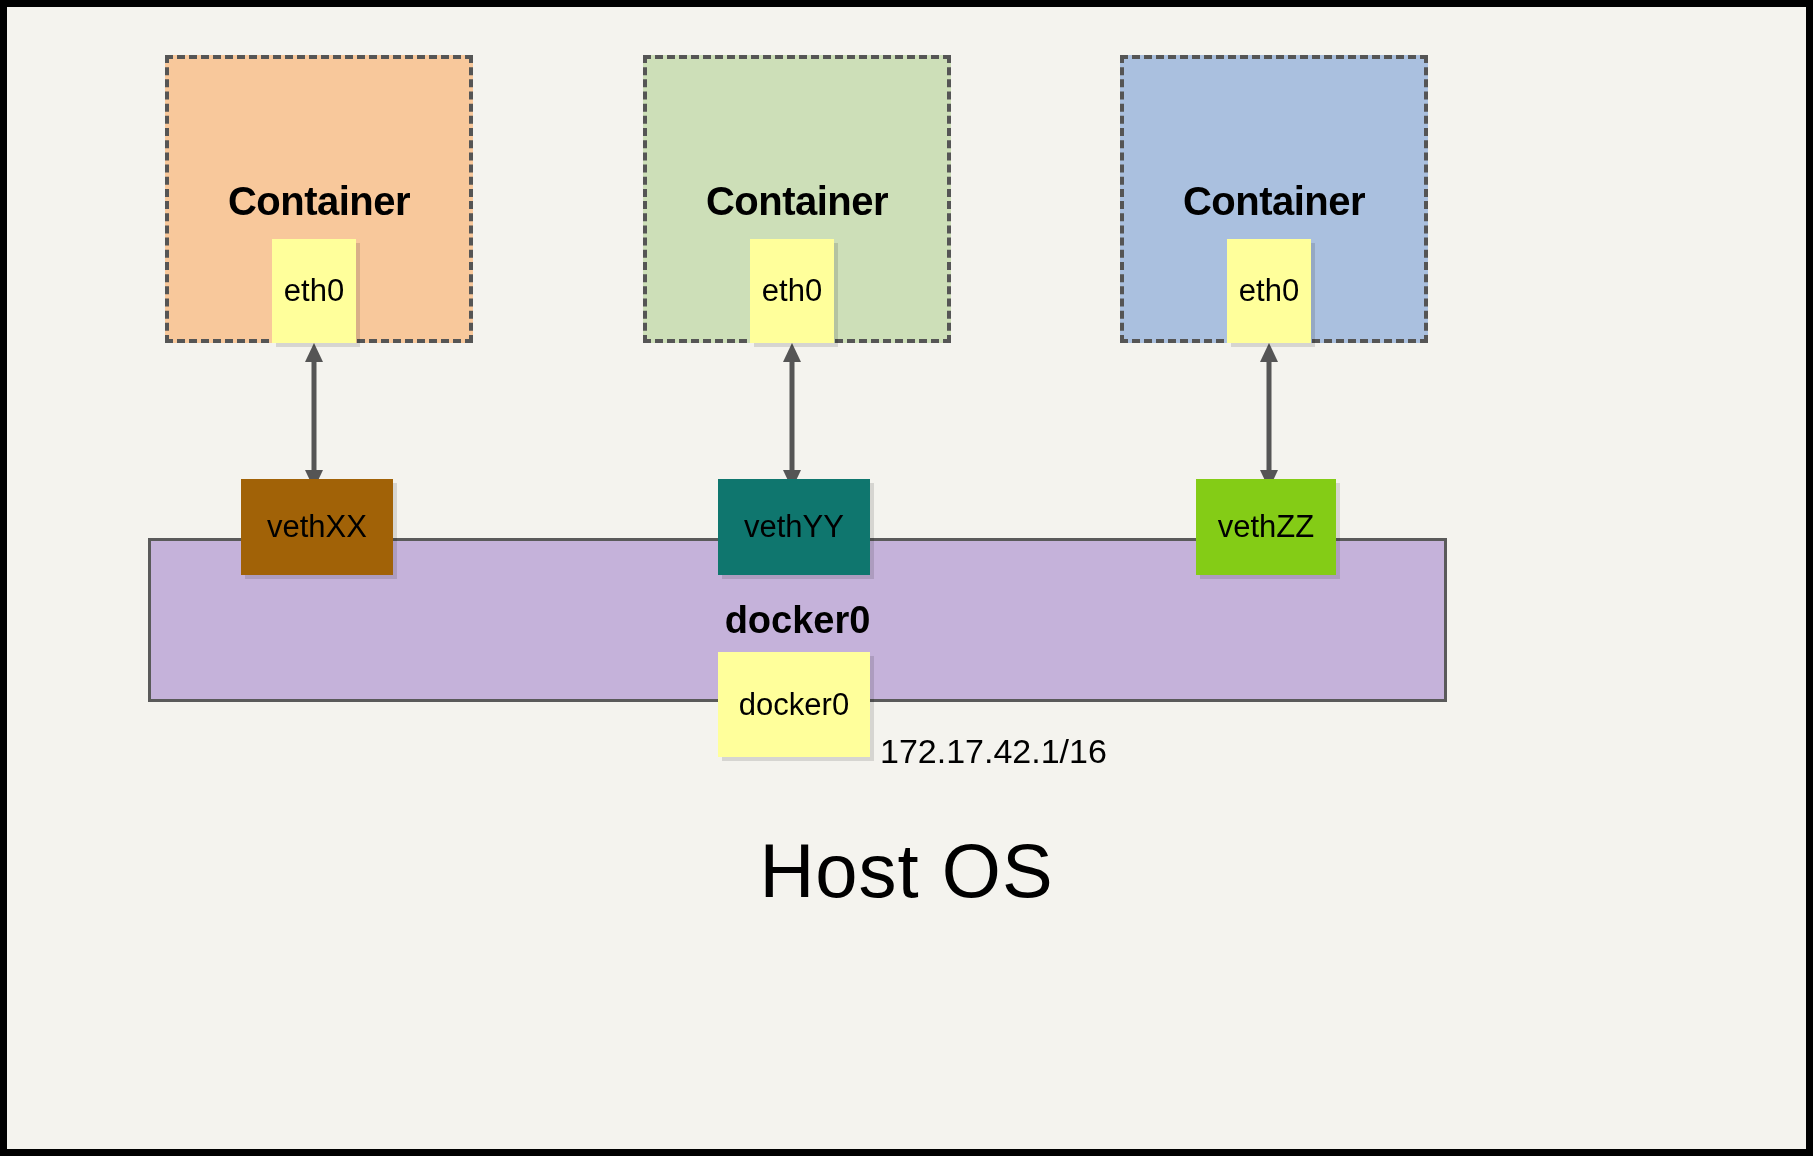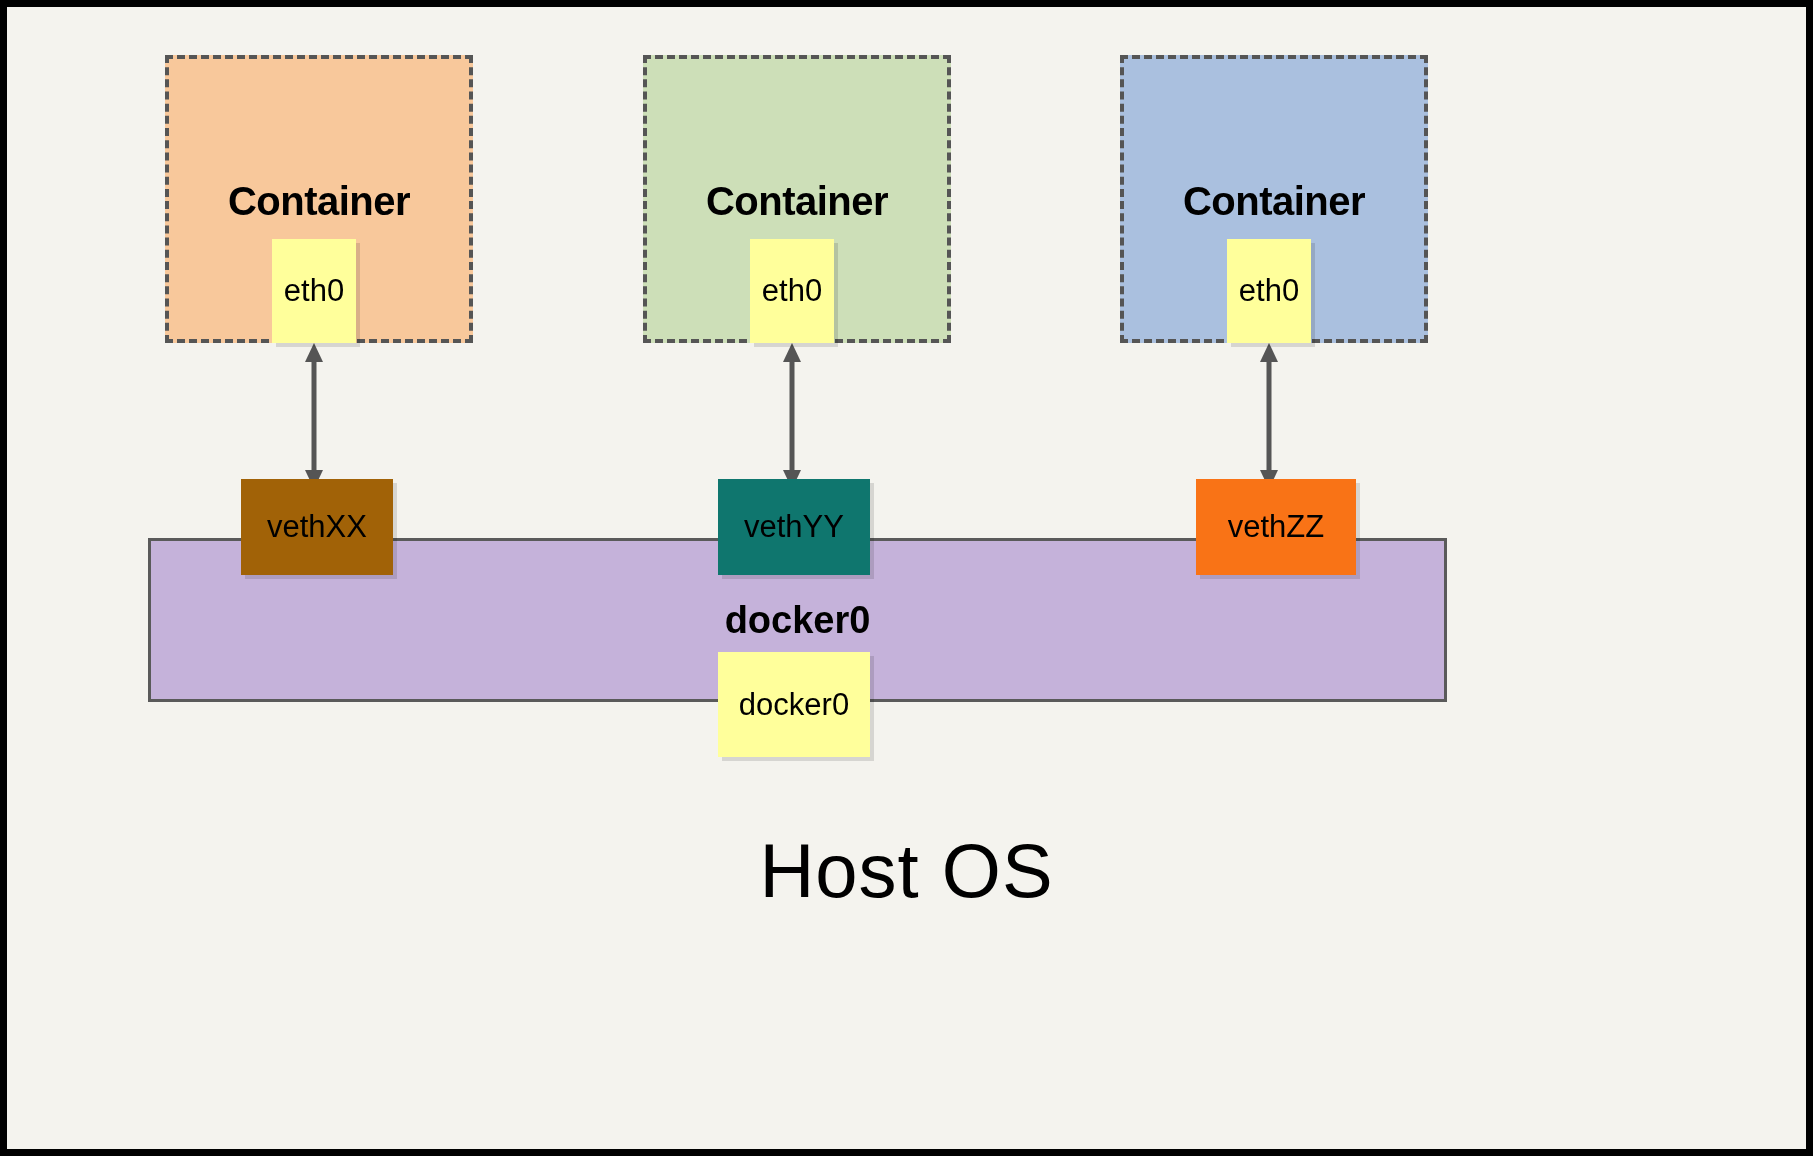--- a/index.html
+++ b/index.html
@@ -148,24 +148,25 @@
   </div>
 
   <div class="ybox" id="veth-1" style="left: 234px; top: 472px; width: 152px; height: 96px; background: #a16207;">
     <span>vethXX</span>
   </div>
 
   <div class="ybox" id="veth-2" style="left: 711px; top: 472px; width: 152px; height: 96px; background: #0f766e;">
     <span>vethYY</span>
   </div>
 
-  <div class="ybox" id="veth-3" style="left: 1189px; top: 472px; width: 160px; height: 96px; background: #f97316;">
+  <div class="ybox" id="veth-3" style="left: 1189px; top: 472px; width: 140px; height: 96px; background: #84cc16;">
     <span>vethZZ</span>
   </div>
 
   <div class="ybox" id="docker0-iface" style="left: 711px; top: 645px; width: 152px; height: 105px; background: rgb(255, 255, 155);">
     <span>docker0</span>
   </div>
 
+  <div id="ip-label" style="left:873px; top:725px;">172.17.42.1/16</div>
 
   <div id="host-os-label" style="top:820px;">Host OS</div>
 
 </div>
 
 </body></html>

